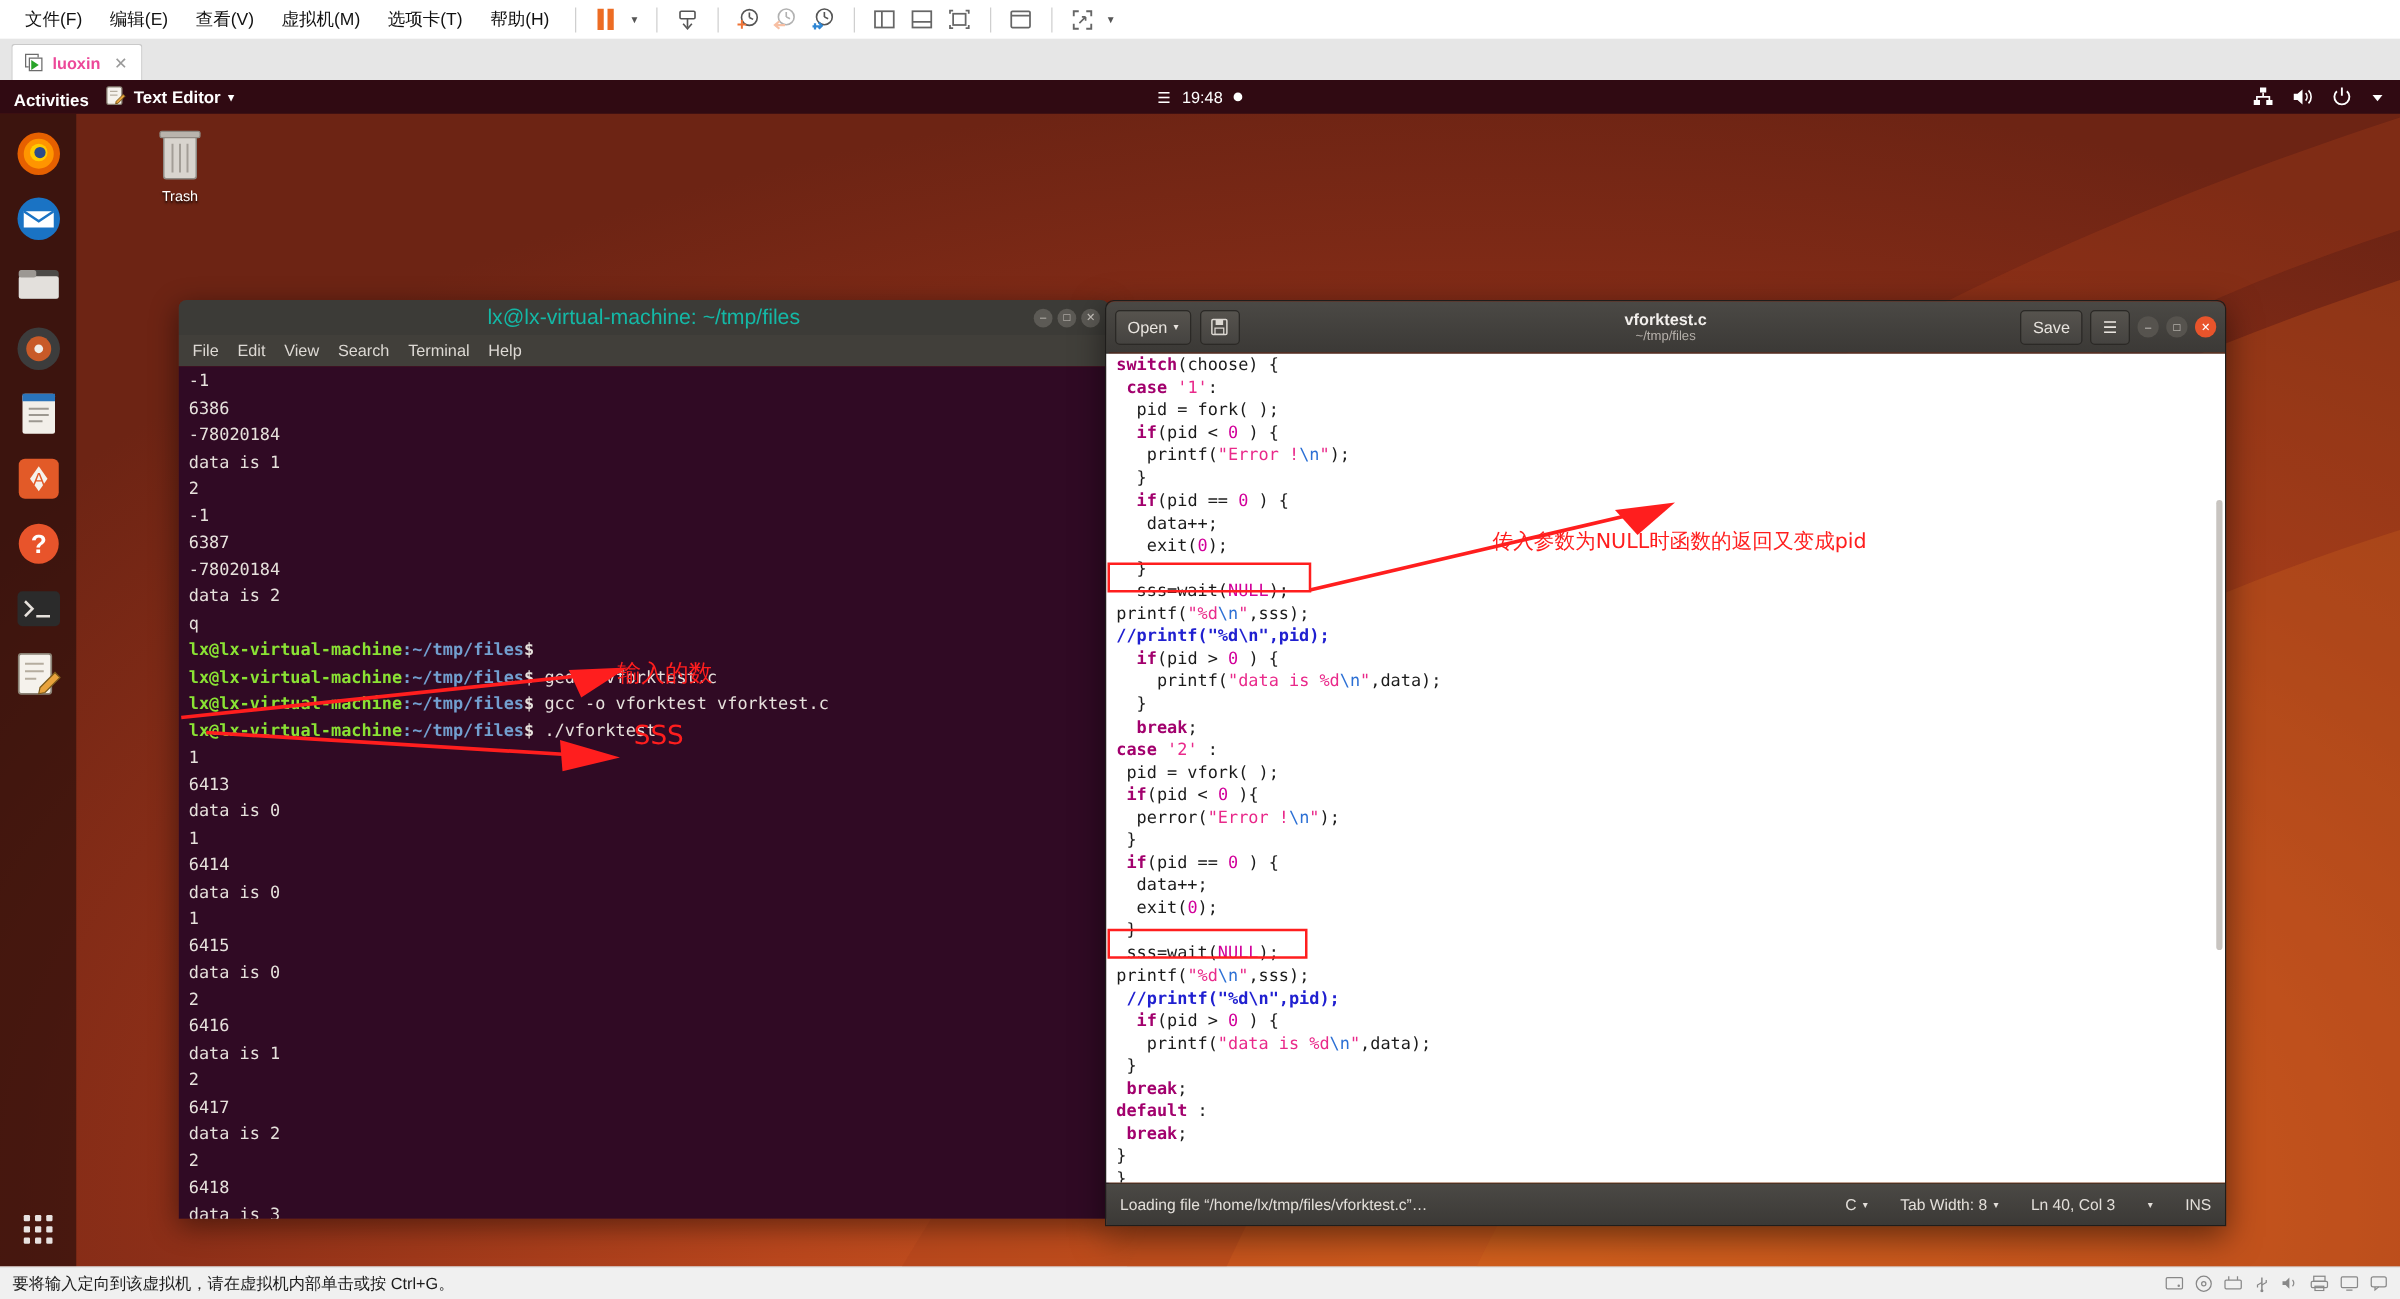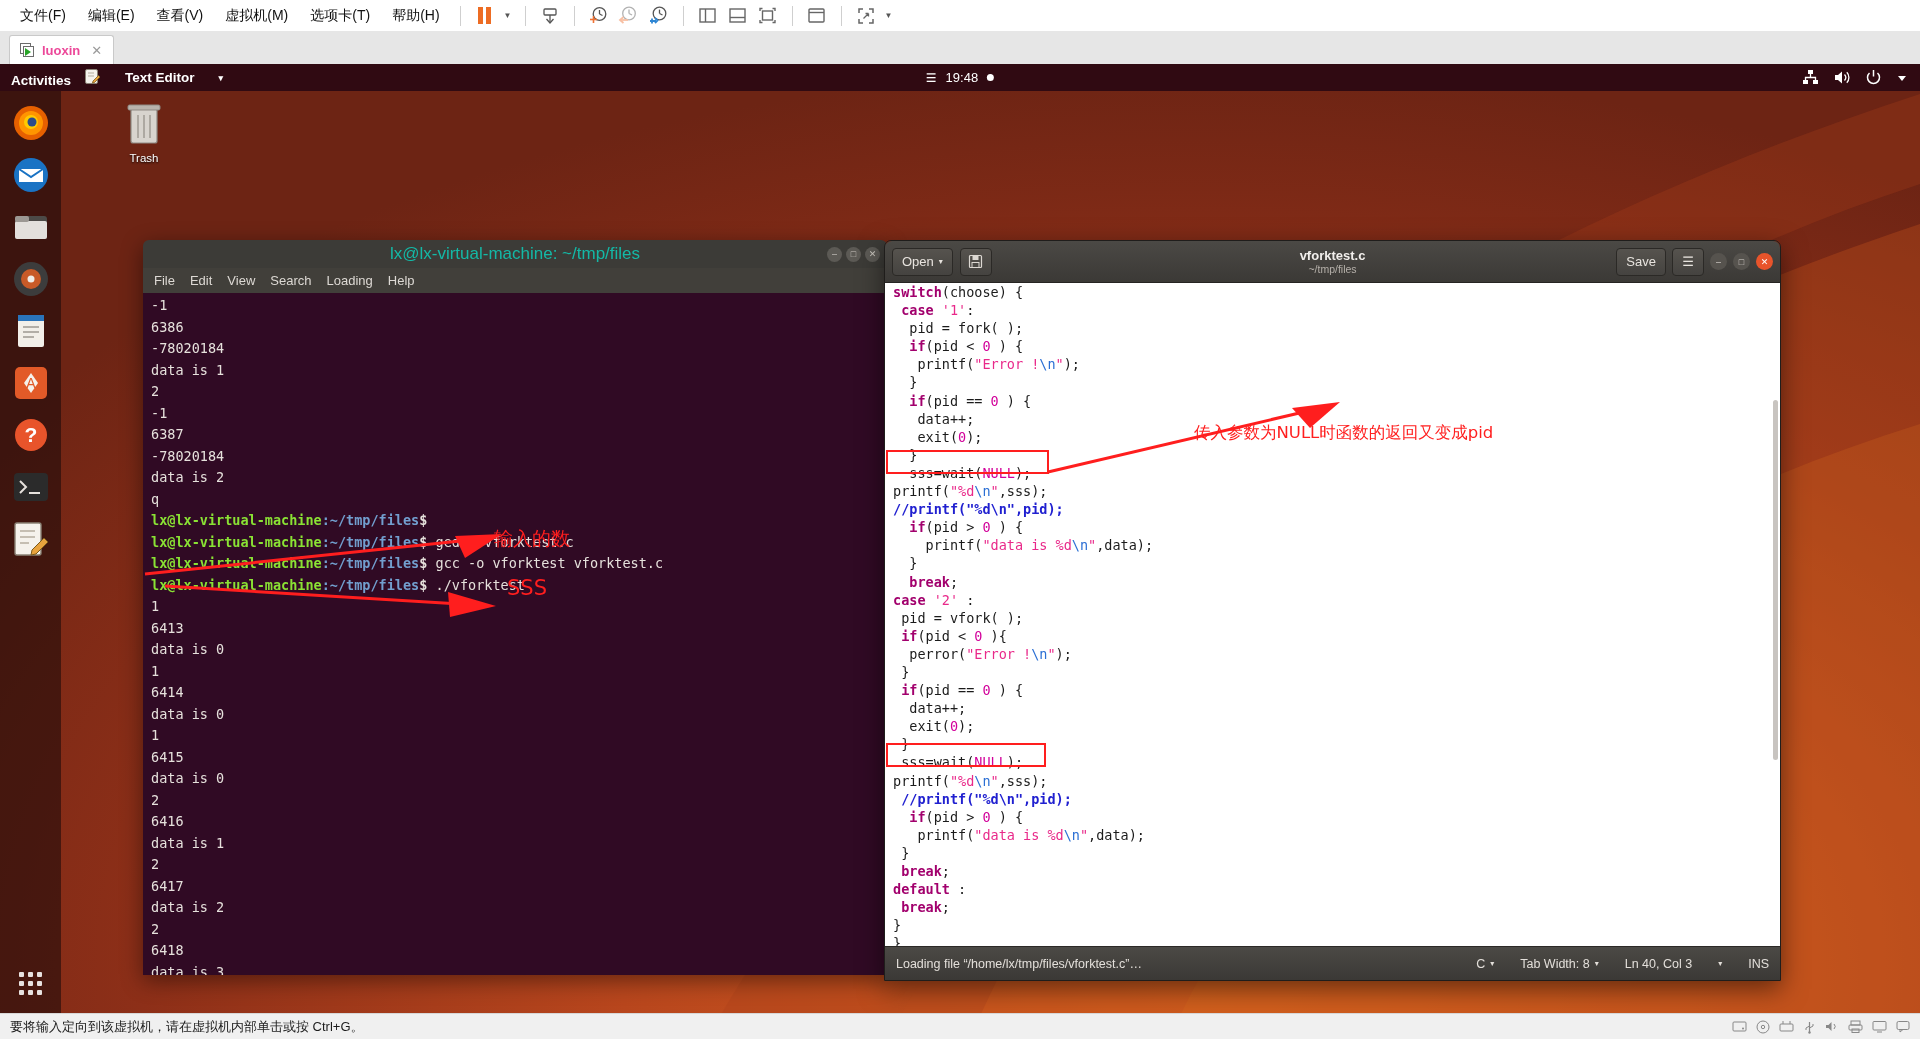--- a/index.html
+++ b/index.html
@@ -49,21 +49,21 @@
           background:
             radial-gradient(ellipse 1500px 900px at 62% 95%, #d4601f 0%, #b8461d 38%, #8d2f18 70%, #6d2414 100%);
   }
   #guest .swoosh{position:absolute;inset:0;pointer-events:none;}
 
   
   .u-panel{ position:absolute;left:0;top:0;right:0;height:27px;background:#2c0b10;background:#300a12;
             display:flex;align-items:center;color:#fff;font-size:13.5px;font-weight:bold;z-index:40;}
   .u-panel .left{display:flex;align-items:flex-end;gap:13px;padding-left:11px;}
   .u-act{color:#fff;}
-  .u-app{display:flex;align-items:center;gap:24px;}
+  .u-app{display:flex;align-items:center;gap:6px;}
   .u-app .caret{font-size:9px;}
   .u-clock{position:absolute;left:50%;transform:translateX(-50%);display:flex;align-items:center;gap:9px;font-weight:normal;font-size:13px;}
   .u-clock .bell{font-size:12px;}
   .u-clock .dot{width:7px;height:7px;border-radius:50%;background:#fff;display:inline-block;}
   .u-right{position:absolute;right:12px;display:flex;align-items:center;gap:14px;}
   .u-right svg{display:block;}
 
   
   .u-dock{position:absolute;left:0;top:27px;bottom:0;width:61px;background:rgba(20,8,10,.55);z-index:35;
           display:flex;flex-direction:column;align-items:center;padding-top:9px;gap:7px;}
@@ -406,21 +406,21 @@
           <span class="wb">–</span>
           <span class="wb">□</span>
           <span class="wb">✕</span>
         </span>
       </div>
       <div class="term-menu">
         <span>File</span>
         <span>Edit</span>
         <span>View</span>
         <span>Search</span>
-        <span>Loading</span>
+        <span>Terminal</span>
         <span>Help</span>
       </div>
       <div class="term-body" id="term-body">
           <div class="ln">-1</div>
           <div class="ln">6386</div>
           <div class="ln">-78020184</div>
           <div class="ln">data is 1</div>
           <div class="ln">2</div>
           <div class="ln">-1</div>
           <div class="ln">6387</div>

